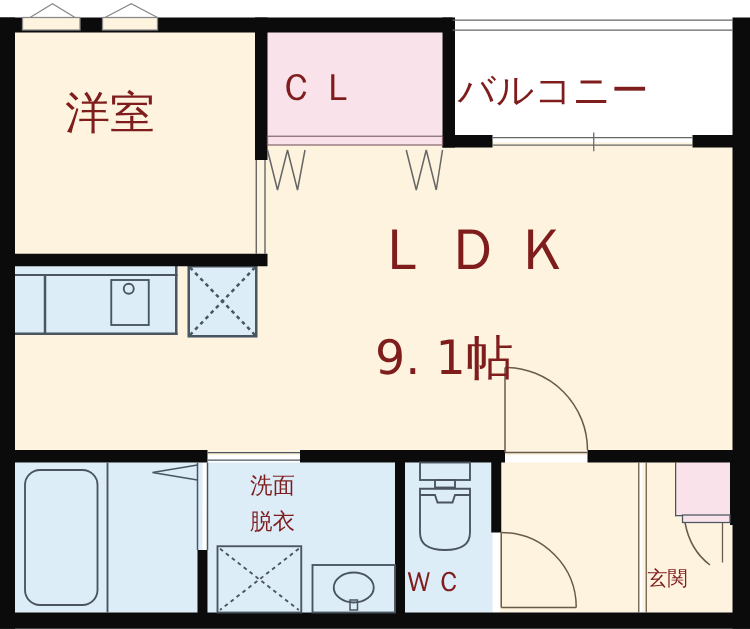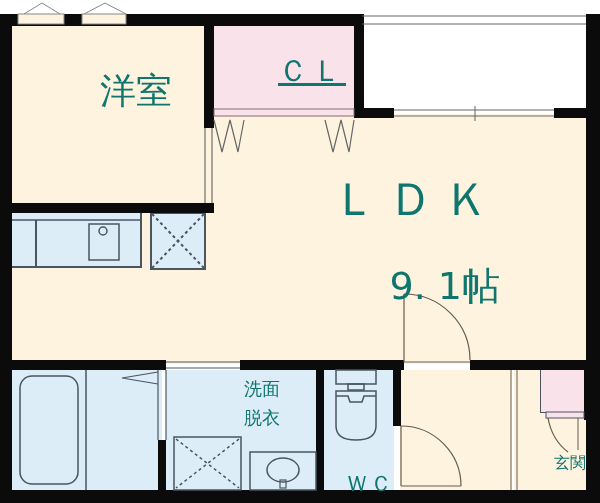--- a/index.html
+++ b/index.html
@@ -1,19 +1,19 @@
 <!DOCTYPE html>
 <html><head>
 <meta charset="utf-8">
 <style>
   html,body{margin:0;padding:0;background:#fff;}
   body{width:600px;height:503px;position:relative;overflow:hidden;font-family:"DejaVu Sans","Liberation Sans",sans-serif;}
   .plan{position:absolute;left:0;top:0;width:600px;height:503px;}
   .room{position:absolute;}
-  .lbl{position:absolute;color:#0f766e;text-align:right;white-space:nowrap;line-height:1;}
+  .lbl{position:absolute;color:#7f1d1d;text-align:left;white-space:nowrap;line-height:1;}
   .wall{position:absolute;background:#0b0b0b;}
   svg{position:absolute;left:0;top:0;}
 </style>
 </head>
 <body>
 
 <div class="plan">
 
   <div class="room" style="left:12px;top:18px;width:198px;height:188px;background:#fdf3df;"></div>
   <div class="room" style="left:212px;top:24px;width:142px;height:94px;background:#fae2ea;"></div>
@@ -117,20 +117,21 @@
 
     <line x1="511" y1="370" x2="511" y2="490" stroke="#6a5a4a" stroke-width="1"></line>
     <line x1="517" y1="370" x2="517" y2="490" stroke="#6a5a4a" stroke-width="1"></line>
 
     <rect x="546" y="412" width="38" height="6" fill="#fae2ea" stroke="#4a5560" stroke-width="1"></rect>
     <path d="M548,418 Q552,440 568,452" stroke="#6a5a4a" fill="none" stroke-width="1.2"></path>
     <line x1="578" y1="418" x2="578" y2="450" stroke="#6a5a4a" stroke-width="1"></line>
   </svg>
 
   <div class="lbl" style="left:52px;top:73px;width:120px;font-size:36px;">洋室</div>
-  <div class="lbl" style="left:222px;top:56px;width:124px;font-size:30px;letter-spacing:4px;text-decoration:underline;">ＣＬ</div>
+  <div class="lbl" style="left:222px;top:56px;width:124px;font-size:30px;letter-spacing:4px;">ＣＬ</div>
+  <div class="lbl" style="left:366px;top:58px;width:216px;font-size:30px;">バルコニー</div>
   <div class="lbl" style="left:300px;top:176px;width:200px;font-size:46px;letter-spacing:10px;">ＬＤＫ</div>
   <div class="lbl" style="left:300px;top:240px;width:200px;font-size:38px;margin-top:27px;">9. 1帖</div>
   <div class="lbl" style="left:200px;top:409px;width:80px;font-size:18px;">脱衣</div>
   <div class="lbl" style="left:200px;top:380px;width:80px;font-size:18px;">洗面</div>
-  <div class="lbl" style="left:324px;top:456px;width:70px;font-size:22px;letter-spacing:2px;margin-top:17px;">ＷＣ</div>
+  <div class="lbl" style="left:324px;top:456px;width:70px;font-size:22px;letter-spacing:2px;">ＷＣ</div>
   <div class="lbl" style="left:518px;top:455px;width:68px;font-size:16px;">玄関</div>
 </div>
 
 </body></html>

